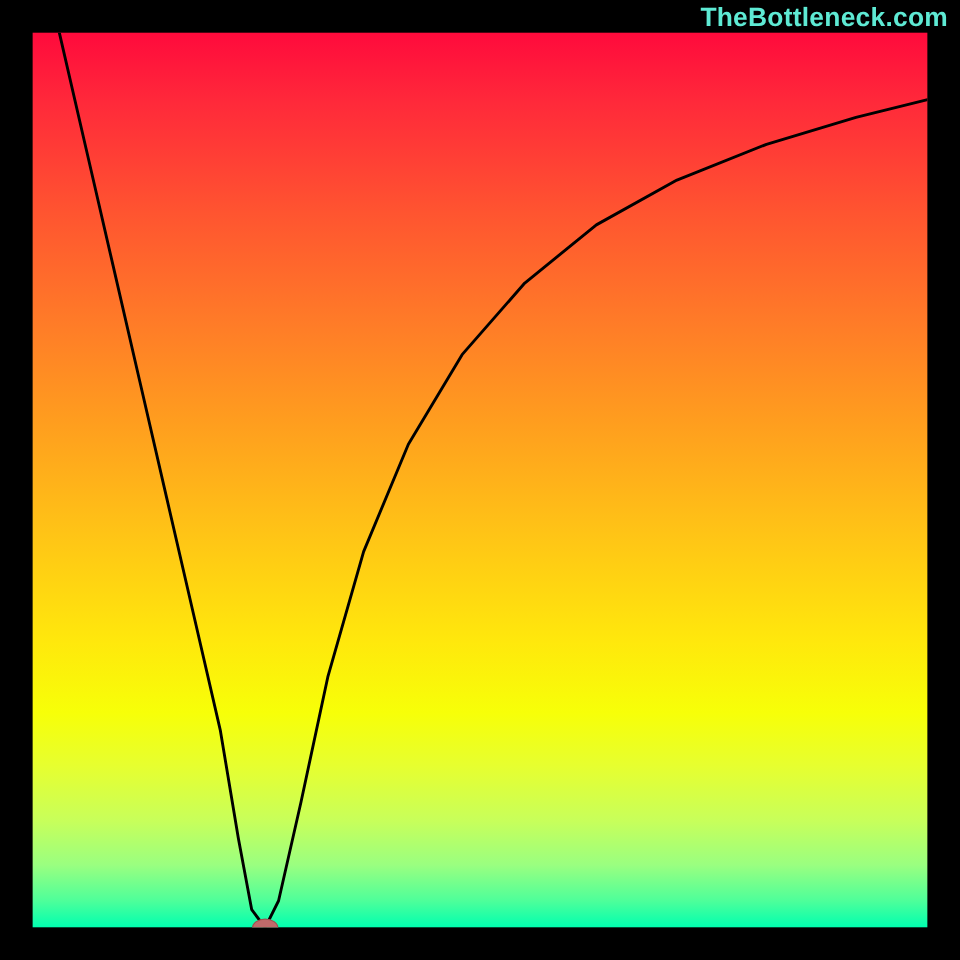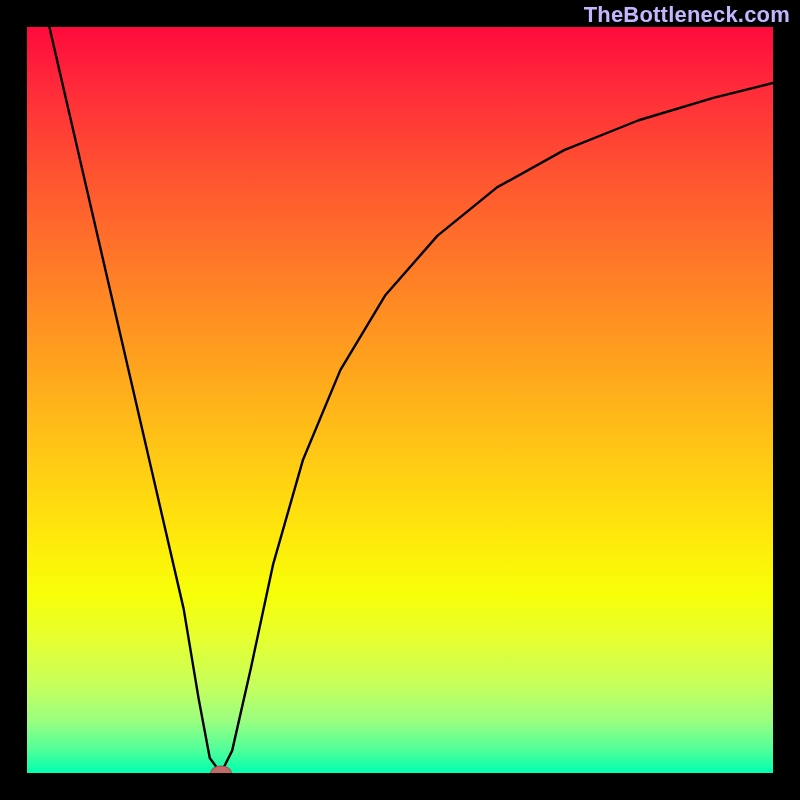--- a/index.html
+++ b/index.html
@@ -51,21 +51,21 @@
     height: 13px;
     background: #c06a6a;
     border: 1px solid #a05050;
     border-radius: 50% / 50%;
     transform: translate(-50%, -50%);
   }
   .watermark {
     position: absolute;
     top: 2px;
     right: 10px;
-    color: #c4b5fd;
+    color: #5eead4;
     font-size: 22px;
     font-weight: 600;
     letter-spacing: 0.2px;
   }
 </style>
 </head>
 <body>
 
 <div class="frame">
   <div class="gradient"></div>

